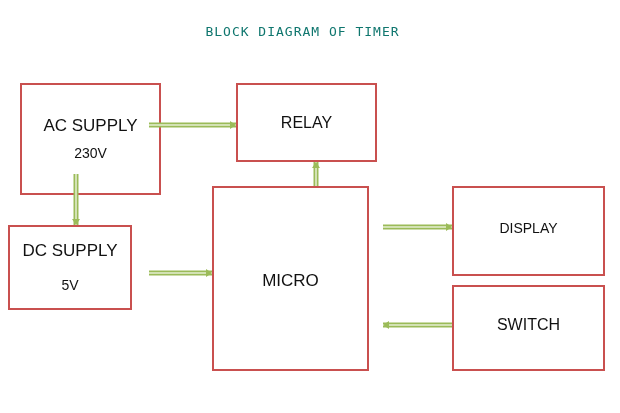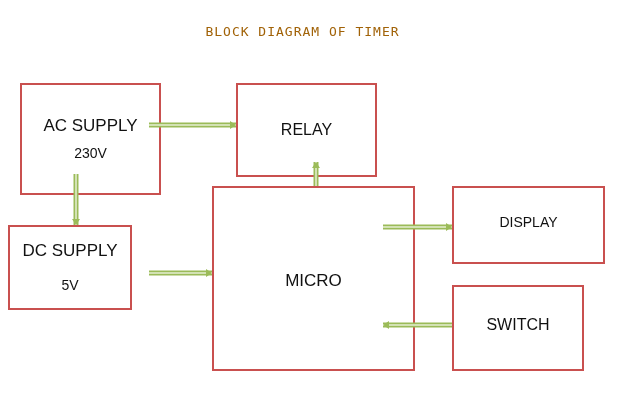--- a/index.html
+++ b/index.html
@@ -1,36 +1,36 @@
 <!DOCTYPE html>
 <html><head>
 <meta charset="utf-8">
 <style>
   html, body { margin: 0; padding: 0; background: #ffffff; }
   body { width: 620px; height: 413px; position: relative; overflow: hidden; }
   .title {
     position: absolute; left: 0; top: 24px; width: 605px; text-align: center;
     font-family: "DejaVu Sans Mono", monospace; font-size: 13px; letter-spacing: 1px;
-    color: #a16207; 
+    color: #0f766e; 
   }
   .block {
     position: absolute; box-sizing: border-box; border: 2px solid #c9504f;
     background: #ffffff; display: flex; align-items: center; justify-content: center;
     text-align: center; font-family: "Liberation Sans", sans-serif; color: #111;
     line-height: 1.1;
   }
   .block .l1, .block .l2 { display: block; }
   #ac { left: 20px; top: 83px; width: 141px; height: 112px; font-size: 17px; }
   #ac .l2 { font-size: 14px; margin-top: 10px; }
-  #relay { left: 236px; top: 83px; width: 141px; height: 94px; font-size: 16px; align-items: center; }
+  #relay { left: 236px; top: 83px; width: 141px; height: 79px; font-size: 16px; align-items: center; }
   #dc { left: 8px; top: 225px; width: 124px; height: 85px; font-size: 17px; }
   #dc .l2 { font-size: 14px; margin-top: 17px; }
-  #micro { left: 212px; top: 186px; width: 203px; height: 185px; font-size: 17px; padding-top: 6px; }
-  #display { left: 452px; top: 186px; width: 153px; height: 78px; font-size: 14px; padding-bottom: 4px; }
-  #switch { left: 452px; top: 285px; width: 132px; height: 86px; font-size: 16px; padding-bottom: 6px; }
+  #micro { left: 212px; top: 186px; width: 157px; height: 185px; font-size: 17px; padding-top: 6px; }
+  #display { left: 452px; top: 186px; width: 153px; height: 90px; font-size: 14px; padding-bottom: 4px; }
+  #switch { left: 452px; top: 285px; width: 153px; height: 86px; font-size: 16px; padding-bottom: 6px; }
   svg.arrows { position: absolute; left: 0; top: 0; width: 620px; height: 413px; pointer-events: none; }
 </style>
 </head>
 <body>
 
 <div class="title">BLOCK DIAGRAM OF TIMER</div>
 
 <div class="block" id="ac">
   <div>
     <span class="l1">AC SUPPLY</span>

